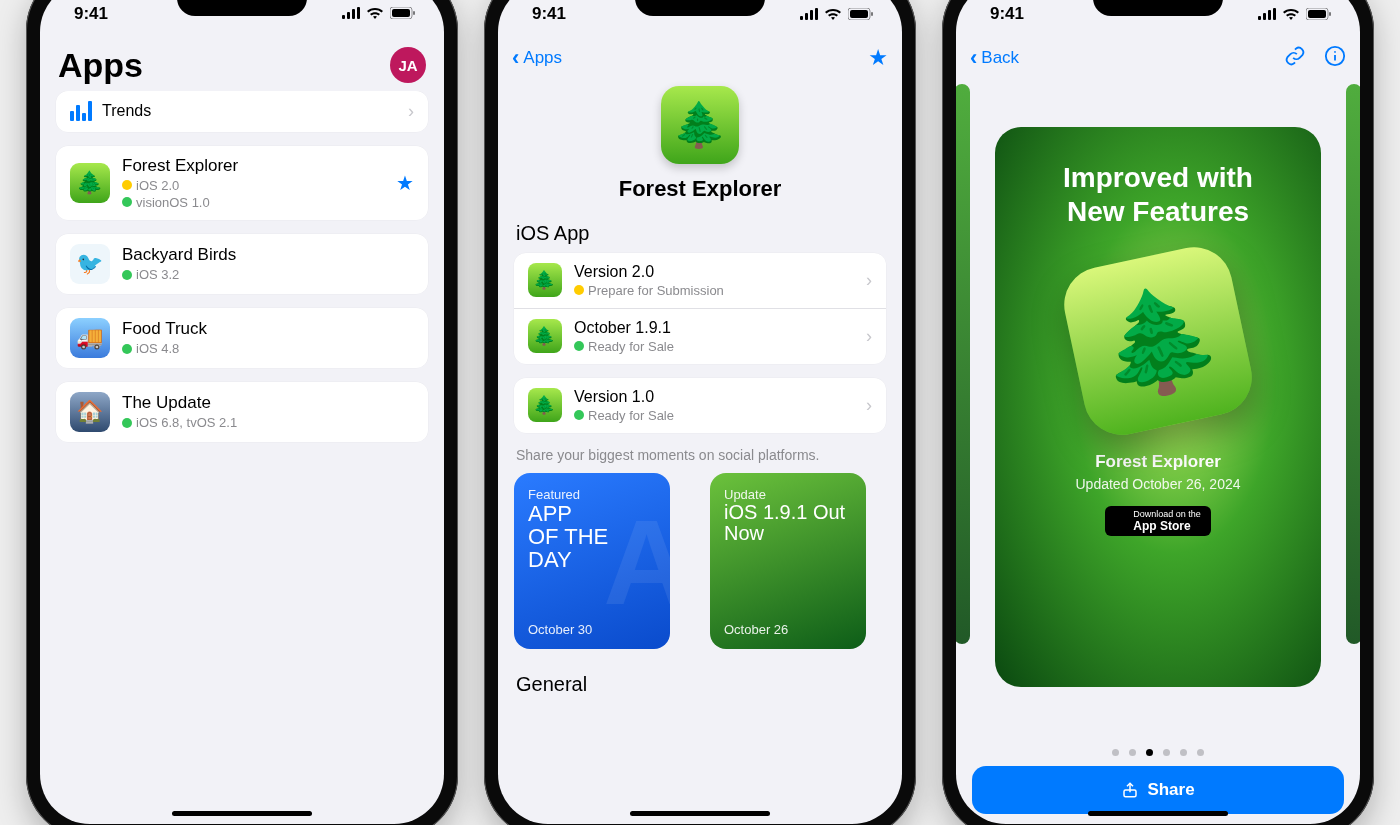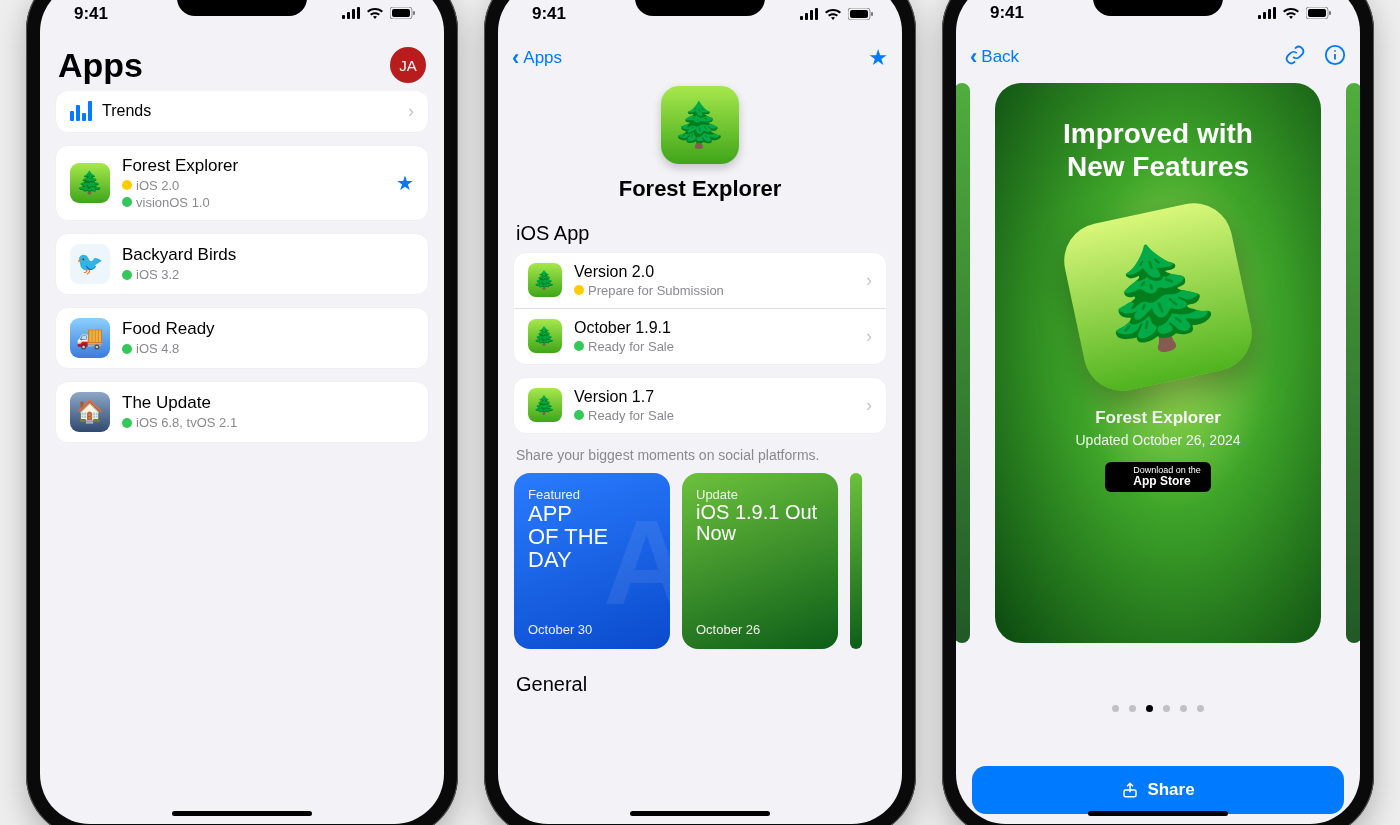--- a/index.html
+++ b/index.html
@@ -61,23 +61,23 @@
   }
   .nav-left { display:flex; align-items:center; gap:2px; color:var(--blue); font-size:17px; }
   .nav-right { display:flex; align-items:center; gap:18px; color:var(--blue); }
   .chevron-back { font-size:22px; font-weight:600; margin-right:2px;}
   
   .large-title {
     font-size:34px; font-weight:700; padding:10px 18px 6px; display:flex;
     align-items:center; justify-content:space-between;
   }
   .avatar {
-    width:36px;height:36px;border-radius:50%;background:#b91c1c;
+    width:36px;height:36px;border-radius:50%;background:#be185d;
     display:flex;align-items:center;justify-content:center;
-    color:#fff;font-weight:400;font-size:15px;
+    color:#fff;font-weight:700;font-size:15px;
   }
   
   .content { flex:1; overflow:hidden; padding:0 16px; }
   .card {
     background:var(--card); border-radius:12px; margin-bottom:14px;
     box-shadow:0 0 0 .5px rgba(0,0,0,.03);
   }
   .row {
     display:flex; align-items:center; padding:10px 14px;
     position:relative;
@@ -107,28 +107,28 @@
   .promo {
     width:156px; height:176px; border-radius:16px; color:#fff;
     padding:14px 14px 12px; display:flex; flex-direction:column;
     justify-content:space-between; flex-shrink:0;
     position:relative; overflow:hidden;
   }
   .promo .eyebrow { font-size:13px; opacity:.9; }
   .promo .big { font-size:22px; font-weight:400; line-height:1.05; }
   .promo .date { font-size:13px; opacity:.9; }
   .promo.blue { background:linear-gradient(160deg,#2a7bff,#0a4bcc); }
-  .promo.green { background:linear-gradient(160deg,#6cc23c,#0d5d18); }
+  .promo.green { background:linear-gradient(160deg,#6cc23c,#0d5d18);margin-left:28px; }
   .promo .watermark { position:absolute; right:-20px; top:20px; font-size:120px; color:rgba(255,255,255,.08); font-weight:900;}
   
   .hero { display:flex; flex-direction:column; align-items:center; padding:6px 0 14px; }
   .hero .bigicon { width:78px;height:78px;border-radius:18px; box-shadow:0 4px 10px rgba(0,0,0,.2); display:flex;align-items:center;justify-content:center;font-size:44px; margin-bottom:12px;}
   .hero .name { font-size:22px; font-weight:700; }
   
-  .gallery { flex:1; display:flex; flex-direction:column; padding:0 16px;gap:44px; }
+  .gallery { flex:1; display:flex; flex-direction:column; padding:0 16px; }
   .slide-wrap { flex:1; display:flex; align-items:center; justify-content:center; position:relative; padding:4px 0;}
   .slide {
     width:326px; height:560px; border-radius:26px; overflow:hidden;
     background:radial-gradient(ellipse at 55% 45%, #b7ee62 0%, #3ea529 40%, #0a4810 100%);
     color:#fff; display:flex; flex-direction:column; align-items:center;
     padding:34px 20px 24px; text-align:center;
   }
   .slide .headline { font-size:28px; font-weight:800; line-height:1.2; }
   .slide .iconbig { width:170px;height:170px;border-radius:38px; transform:rotate(-12deg); display:flex;align-items:center;justify-content:center;font-size:100px;
     background:linear-gradient(180deg,#d9f77a,#4fb31f); box-shadow:0 15px 35px rgba(0,0,0,.35); margin:28px 0 26px;}
@@ -240,21 +240,21 @@
                 </span>
               </div>
           </div>
         </div>
       </div>
 
       <div class="card">
         <div class="row">
           <span class="app-icon truck">🚚</span>
           <div class="row-text">
-            <div class="title">Food Ready</div>
+            <div class="title">Food Truck</div>
             <div class="sub">
                 <span class="line">
                   <span class="dot green"></span>
                   <span>iOS 4.8</span>
                 </span>
               </div>
           </div>
         </div>
       </div>
 
@@ -342,21 +342,21 @@
               </div>
           </div>
           <span class="chev">›</span>
         </div>
       </div>
 
       <div class="card">
         <div class="row">
           <span class="app-icon small forest">🌲</span>
           <div class="row-text">
-            <div class="title" style="font-size:16px;">Version 1.7</div>
+            <div class="title" style="font-size:16px;">Version 1.0</div>
             <div class="sub">
                 <span class="line">
                   <span class="dot green"></span>
                   <span>Ready for Sale</span>
                 </span>
               </div>
           </div>
           <span class="chev">›</span>
         </div>
       </div>

